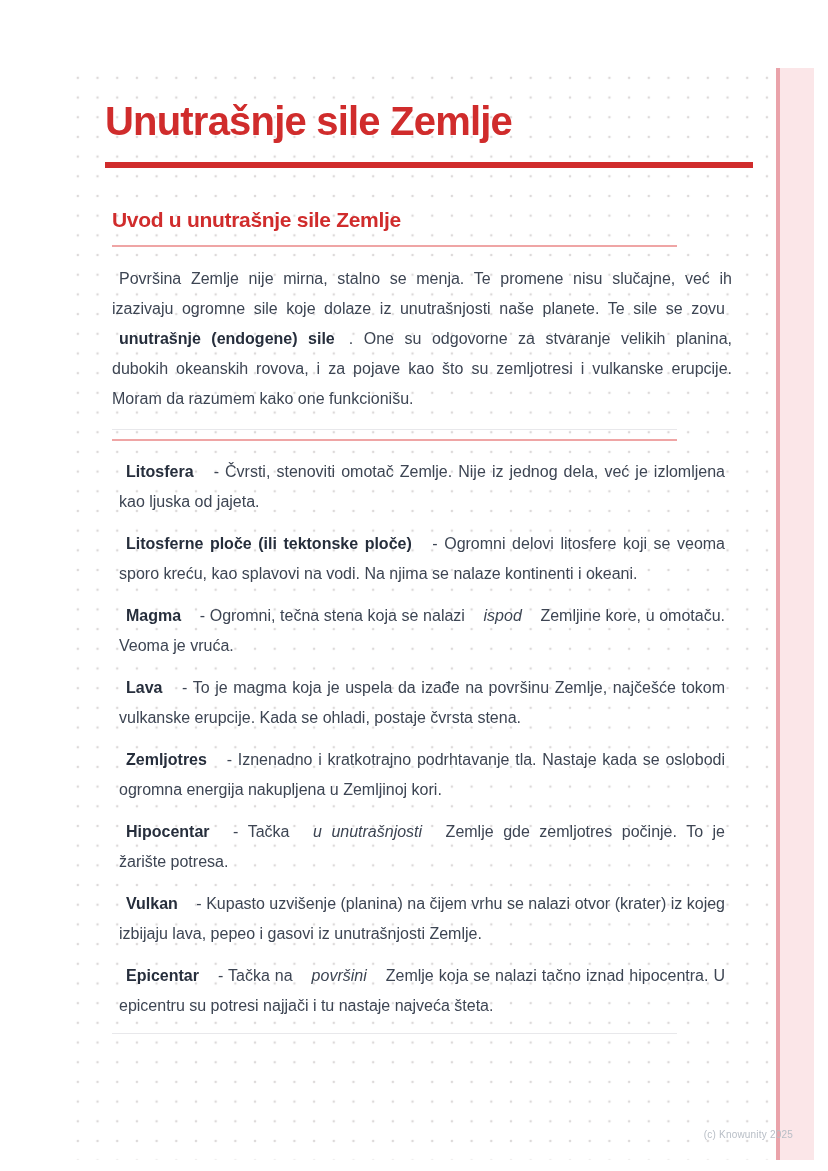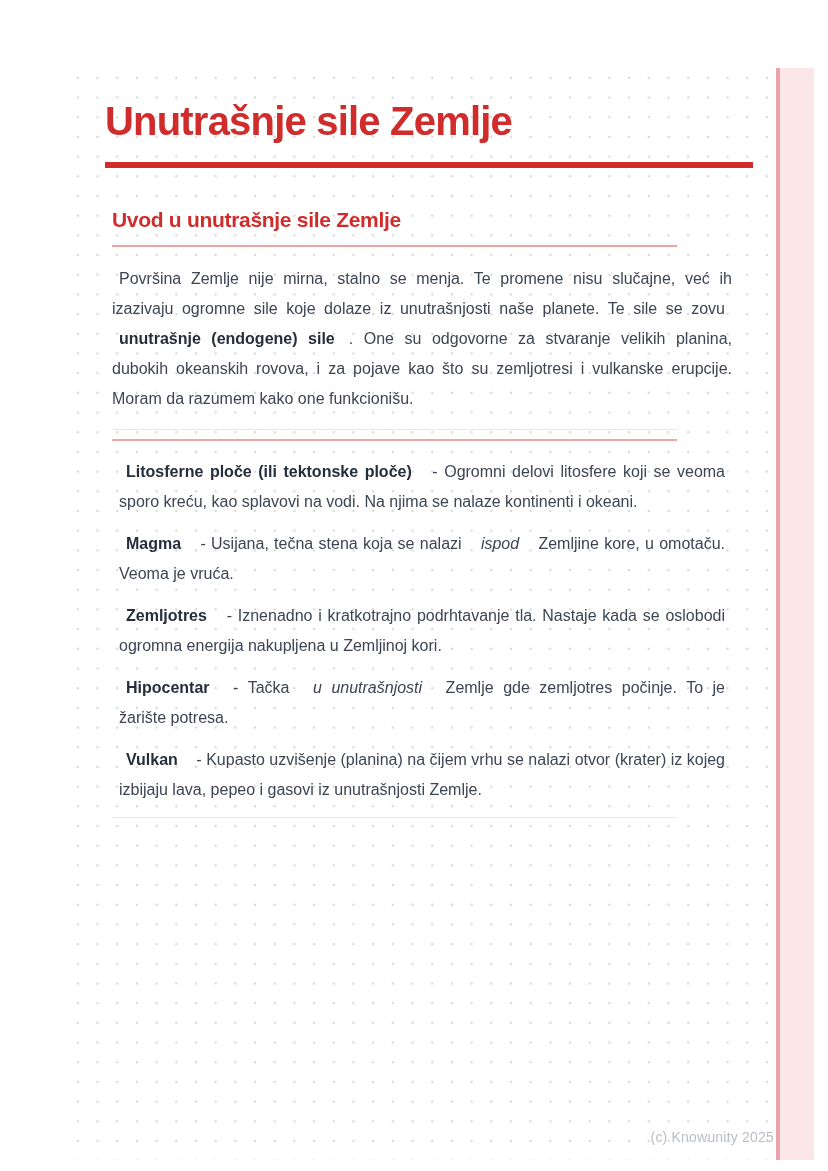--- a/index.html
+++ b/index.html
@@ -100,22 +100,22 @@
     font-size: 16px;
     line-height: 30px;
     color: #3d4553;
     text-align: justify;
   }
   p.definition em { font-style: italic; }
 
   .footer-copyright {
     position: absolute;
     top: 1101px;
-    right: 68px;
-    font-size: 14px;
+    right: 49px;
+    font-size: 10px;
     letter-spacing: 0.2px;
     color: #b8bec6;
     z-index: 3;
   }
 </style>
 </head>
 <body>
 
 <div class="page">
   <div class="dot-grid"></div>
@@ -129,32 +129,35 @@
       <h2 class="section-heading">Uvod u unutrašnje sile Zemlje</h2>
       <div class="heading-underline"></div>
       <p class="body-text"><span>Površina Zemlje nije mirna, stalno se menja. Te promene nisu slučajne, već ih izazivaju ogromne sile koje dolaze iz unutrašnjosti naše planete. Te sile se zovu </span><strong>unutrašnje (endogene) sile</strong><span>. One su odgovorne za stvaranje velikih planina, dubokih okeanskih rovova, i za pojave kao što su zemljotresi i vulkanske erupcije. Moram da razumem kako one funkcionišu.</span></p>
       <div class="divider after-intro"></div>
     </section>
 
     <section>
       <div class="heading-underline"></div>
 
       <div class="definitions">
+        <p class="definition"><strong>Litosfera</strong><span> - Čvrsti, stenoviti omotač Zemlje. Nije iz jednog dela, već je izlomljena kao ljuska od jajeta.</span><em></em><span></span></p>
 
         <p class="definition"><strong>Litosferne ploče (ili tektonske ploče)</strong><span> - Ogromni delovi litosfere koji se veoma sporo kreću, kao splavovi na vodi. Na njima se nalaze kontinenti i okeani.</span><em></em><span></span></p>
 
-        <p class="definition"><strong>Magma</strong><span> - Usijana, tečna stena koja se nalazi </span><em>ispod</em><span> Zemljine kore, u omotaču. Veoma je vruća.</span></p>
+        <p class="definition"><strong>Magma</strong><span> - Ogromni, tečna stena koja se nalazi </span><em>ispod</em><span> Zemljine kore, u omotaču. Veoma je vruća.</span></p>
 
+        <p class="definition"><strong>Lava</strong><span> - To je magma koja je uspela da izađe na površinu Zemlje, najčešće tokom vulkanske erupcije. Kada se ohladi, postaje čvrsta stena.</span><em></em><span></span></p>
 
         <p class="definition"><strong>Zemljotres</strong><span> - Iznenadno i kratkotrajno podrhtavanje tla. Nastaje kada se oslobodi ogromna energija nakupljena u Zemljinoj kori.</span><em></em><span></span></p>
 
         <p class="definition"><strong>Hipocentar</strong><span> - Tačka </span><em>u unutrašnjosti</em><span> Zemlje gde zemljotres počinje. To je žarište potresa.</span></p>
 
         <p class="definition"><strong>Vulkan</strong><span> - Kupasto uzvišenje (planina) na čijem vrhu se nalazi otvor (krater) iz kojeg izbijaju lava, pepeo i gasovi iz unutrašnjosti Zemlje.</span><em></em><span></span></p>
 
+        <p class="definition"><strong>Epicentar</strong><span> - Tačka na </span><em>površini</em><span> Zemlje koja se nalazi tačno iznad hipocentra. U epicentru su potresi najjači i tu nastaje najveća šteta.</span></p>
       </div>
 
       <div class="divider before-footer"></div>
     </section>
   </div>
 
   <div class="footer-copyright">(c) Knowunity 2025</div>
 </div>
 
 </body></html>

